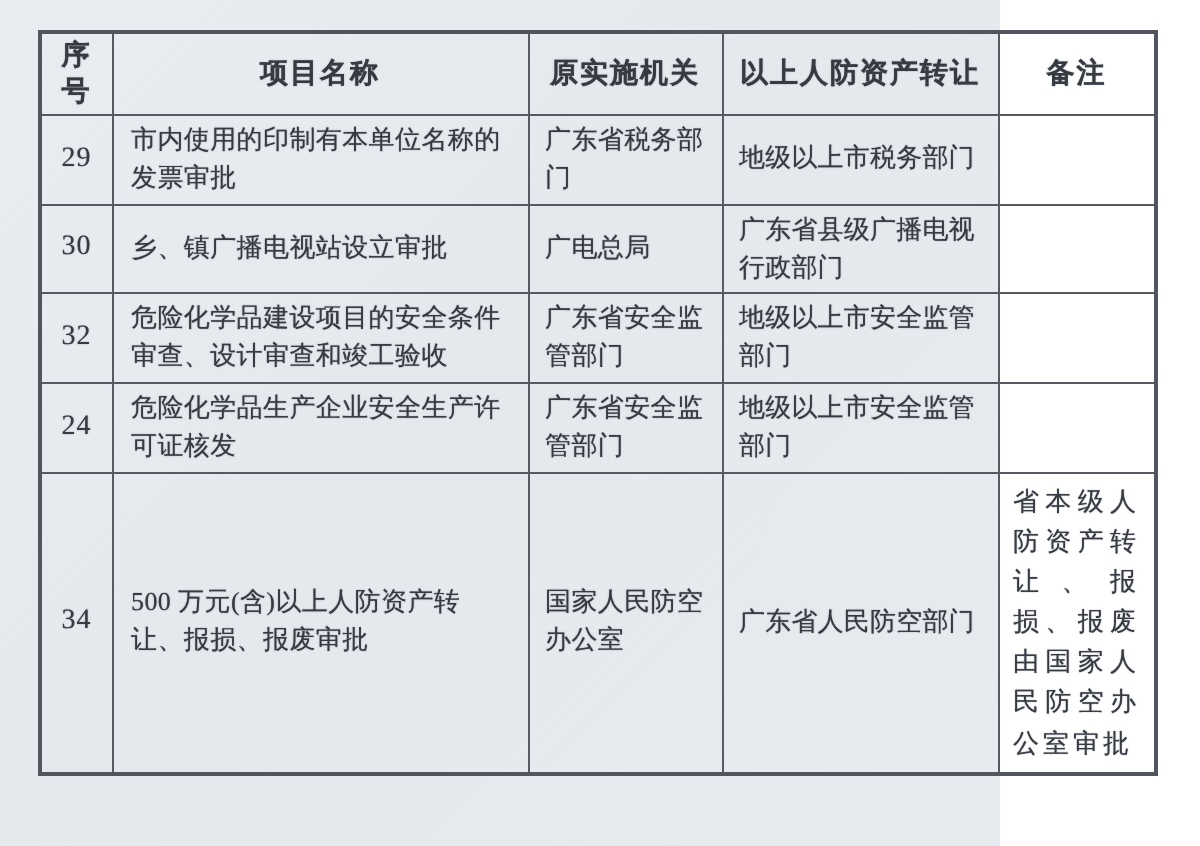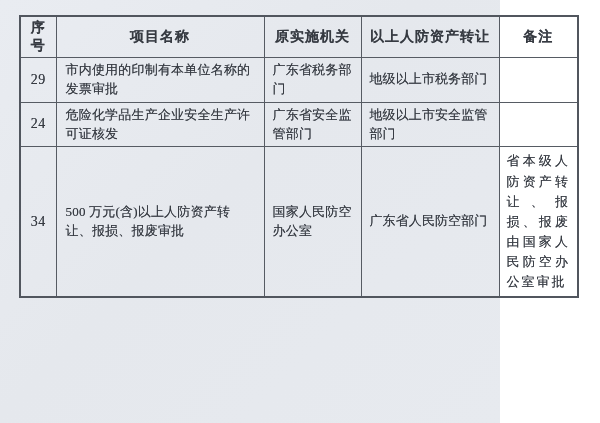--- a/index.html
+++ b/index.html
@@ -102,20 +102,34 @@
     </thead>
     <tbody>
       <tr class="r-normal">
         <td class="cell-no">29</td>
         <td class="cell-project">市内使用的印制有本单位名称的发票审批</td>
         <td class="cell-original">广东省税务部门</td>
         <td class="cell-delegated">地级以上市税务部门</td>
         <td class="cell-remark"></td>
       </tr>
       <tr class="r-normal">
+        <td class="cell-no">30</td>
+        <td class="cell-project">乡、镇广播电视站设立审批</td>
+        <td class="cell-original">广电总局</td>
+        <td class="cell-delegated">广东省县级广播电视行政部门</td>
+        <td class="cell-remark"></td>
+      </tr>
+      <tr class="r-normal">
+        <td class="cell-no">32</td>
+        <td class="cell-project">危险化学品建设项目的安全条件审查、设计审查和竣工验收</td>
+        <td class="cell-original">广东省安全监管部门</td>
+        <td class="cell-delegated">地级以上市安全监管部门</td>
+        <td class="cell-remark"></td>
+      </tr>
+      <tr class="r-normal">
         <td class="cell-no">24</td>
         <td class="cell-project">危险化学品生产企业安全生产许可证核发</td>
         <td class="cell-original">广东省安全监管部门</td>
         <td class="cell-delegated">地级以上市安全监管部门</td>
         <td class="cell-remark"></td>
       </tr>
       <tr class="r-tall">
         <td class="cell-no">34</td>
         <td class="cell-project">500 万元(含)以上人防资产转让、报损、报废审批</td>
         <td class="cell-original">国家人民防空办公室</td>

